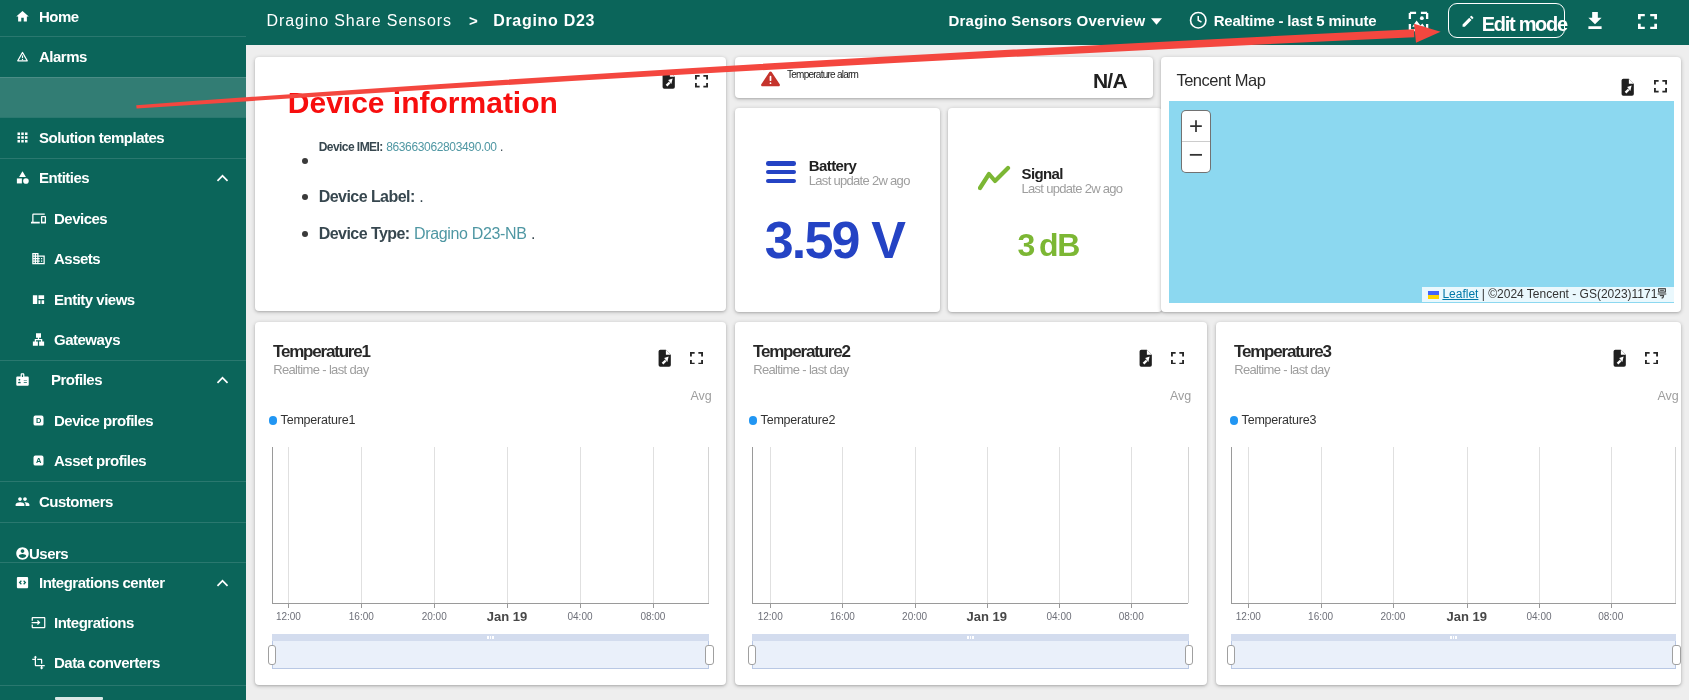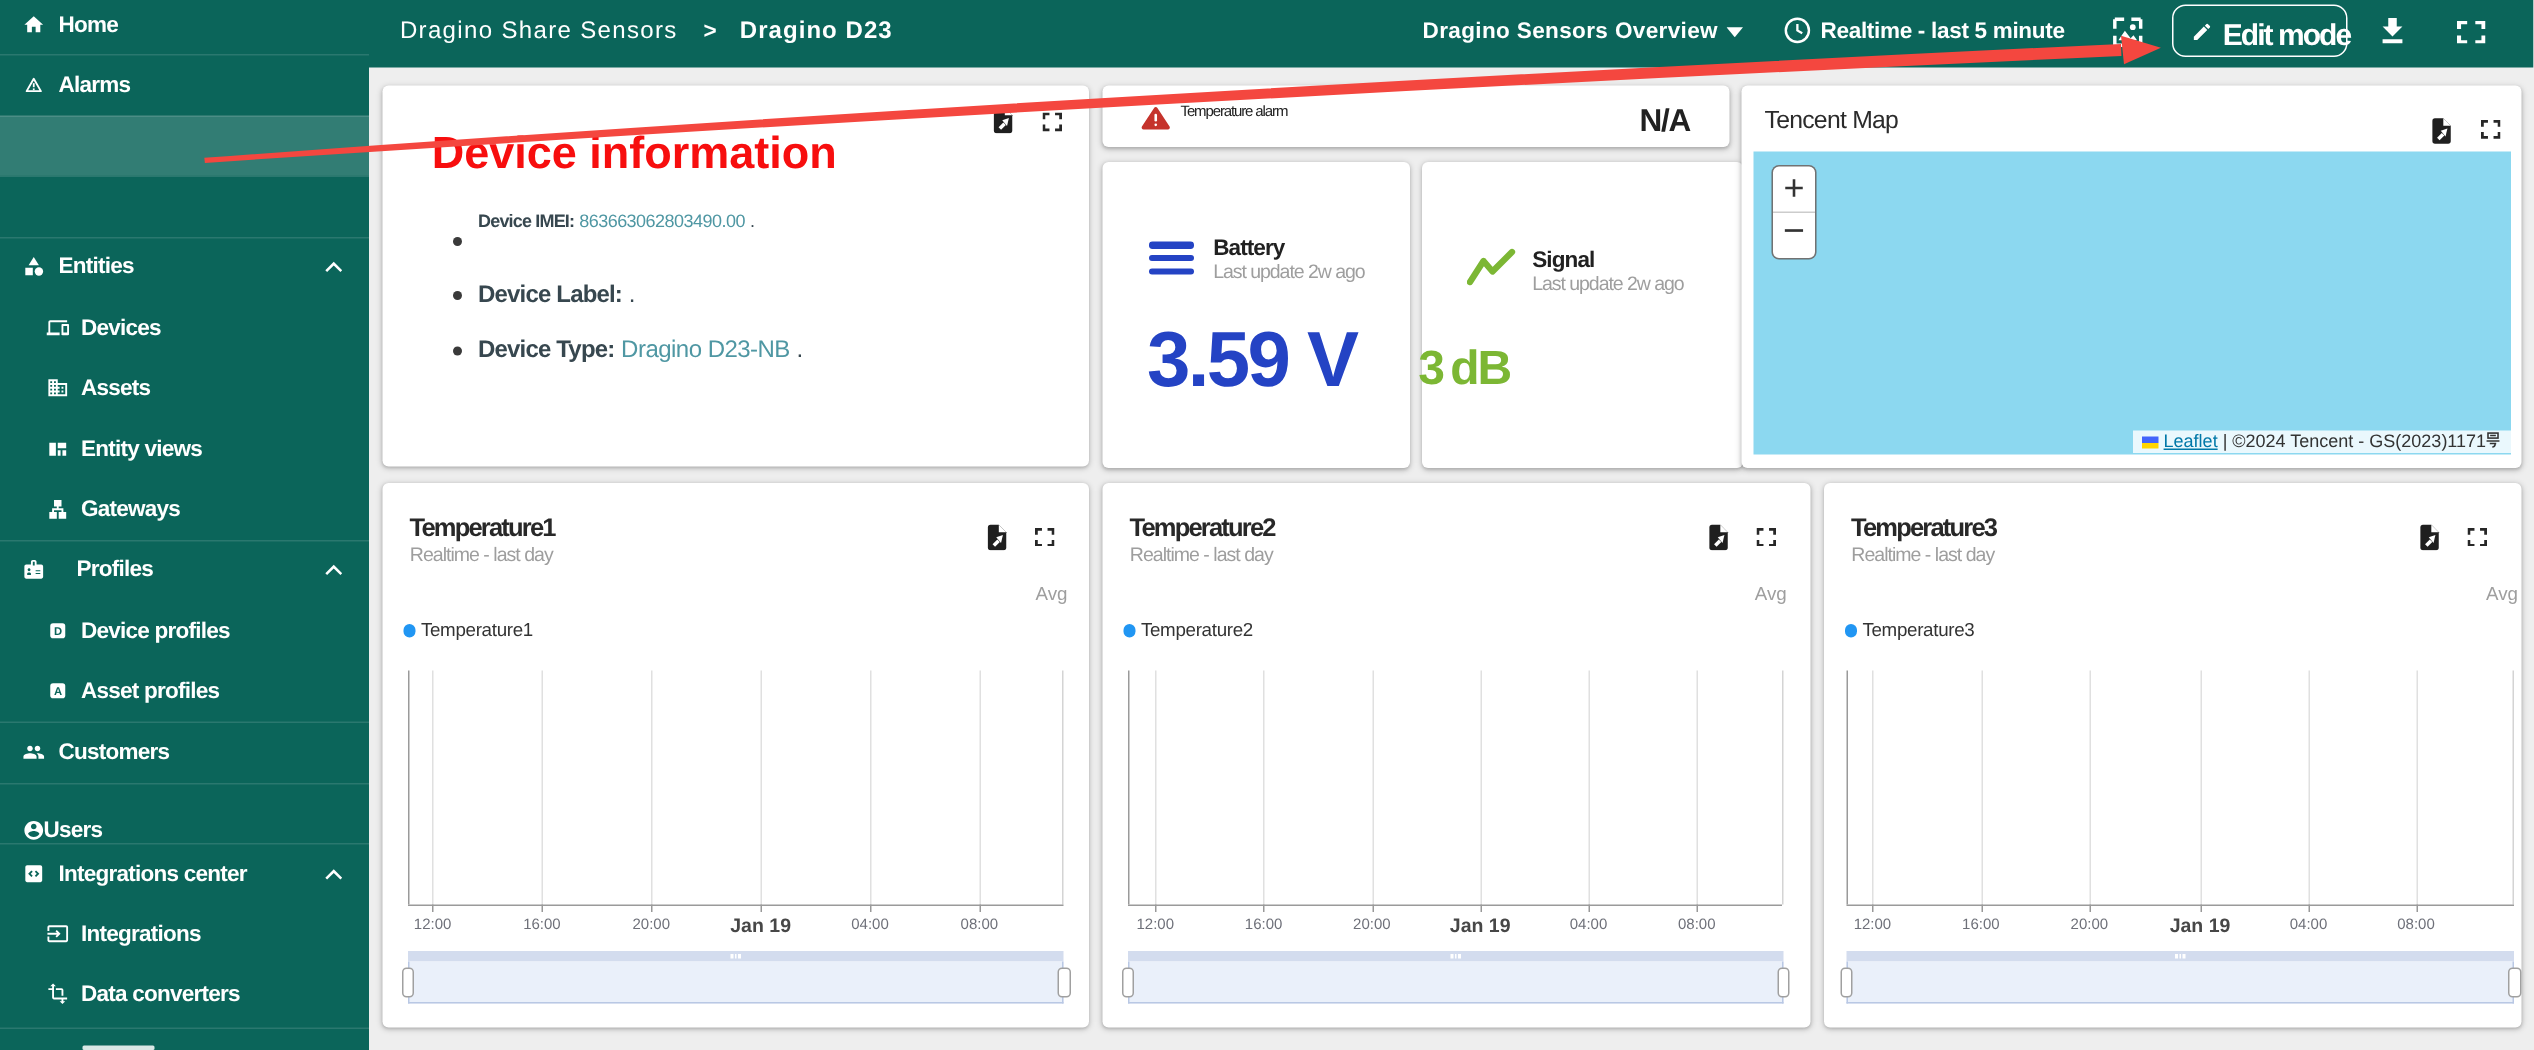--- a/index.html
+++ b/index.html
@@ -32,20 +32,28 @@
 <div class="mi" style="top:36.2px;height:40.4px;padding-left:39px">
 <span style="left:15.0px;top:12.7px" class="ic abs">
         <svg class="ic" viewBox="0 0 24 24">
           <path d="M12 5.6 4.4 18.8h15.2L12 5.6z" fill="none" stroke="#fff" stroke-width="2" stroke-linejoin="round"></path>
           <rect x="11.05" y="10.3" width="1.9" height="4.3" fill="#fff"></rect>
           <rect x="11.05" y="15.9" width="1.9" height="1.9" fill="#fff"></rect>
         </svg>
       </span>
 <span>Alarms</span>
 </div>
+<div class="mi" style="top:117.1px;height:40.4px;padding-left:39px">
+<span style="left:15.0px;top:12.7px" class="ic abs">
+        <svg class="ic" viewBox="0 0 24 24">
+          <path d="M4 8h4V4H4v4zm6 12h4v-4h-4v4zm-6 0h4v-4H4v4zm0-6h4v-4H4v4zm6 0h4v-4h-4v4zm6-10v4h4V4h-4zm-6 4h4V4h-4v4zm6 6h4v-4h-4v4zm0 6h4v-4h-4v4z" fill="#fff"></path>
+        </svg>
+      </span>
+<span>Solution templates</span>
+</div>
 <div class="mi" style="top:157.6px;height:40.4px;padding-left:39px">
 <span style="left:15.0px;top:12.7px" class="ic abs">
         <svg class="ic" viewBox="0 0 24 24">
           <path d="M12 2l-5.5 9h11z" fill="#fff"></path>
           <circle cx="17.5" cy="17.5" r="4.5" fill="#fff"></circle>
           <path d="M3 13.5h8v8H3z" fill="#fff"></path>
         </svg>
       </span>
 <span>Entities</span>
 <svg class="chev" style="top:13.7px" viewBox="0 0 24 24">
@@ -230,21 +238,21 @@
 <div class="t" style="left:73.8px;top:50px;font-size:15px;font-weight:700;color:#212121;letter-spacing:-0.6px">Battery</div>
 <div class="t" style="left:73.8px;top:66.6px;font-size:13px;color:#9e9e9e;letter-spacing:-0.7px">Last update 2w ago</div>
 <div class="t" style="left:-3px;top:106.5px;width:205px;text-align:center;font-size:52px;font-weight:700;color:#2443c4;letter-spacing:-1.8px">3.59 V</div>
 </div>
 <div class="card" style="left:947.5px;top:107.5px;width:214px;height:204.5px">
 <svg class="abs" style="left:30px;top:57px;width:33px;height:26px" viewBox="0 0 33 26">
       <path d="M2 23 11 9l6 7 13-13" stroke="#7cb734" stroke-width="4.2" fill="none" stroke-linecap="round" stroke-linejoin="round"></path>
     </svg>
 <div class="t" style="left:74px;top:58.2px;font-size:15px;font-weight:700;color:#212121;letter-spacing:-0.6px">Signal</div>
 <div class="t" style="left:74px;top:74.8px;font-size:13px;color:#9e9e9e;letter-spacing:-0.7px">Last update 2w ago</div>
-<div class="t" style="left:-2px;top:121.4px;width:205.5px;font-size:32px;font-weight:700;color:#7cb734;letter-spacing:-1.4px">3 dB</div>
+<div class="t" style="left:-2px;top:121.4px;width:205.5px;text-align:center;font-size:32px;font-weight:700;color:#7cb734;letter-spacing:-1.4px">3 dB</div>
 </div>
 <div class="card" style="left:1161px;top:57px;width:520px;height:255px">
 <div class="t" style="left:15.4px;top:15.2px;font-size:16.5px;color:#2b2b2b;letter-spacing:-0.5px">Tencent Map</div>
 <svg class="abs" style="left:460.0px;top:20.5px;width:14px;height:18px" viewBox="0 0 24 30">
       <path d="M4 1h9.5L22 9.5V27a3 3 0 0 1-3 3H4a3 3 0 0 1-3-3V4a3 3 0 0 1 3-3z" fill="#1f1f1f"></path>
       <path d="M13.5 1v8.5H22z" fill="#fff"></path>
       <path d="M7.8 24.6 13.2 19.2" stroke="#fff" stroke-width="4" fill="none"></path>
       <polygon points="18.2,12.6 10.6,15.2 16,21.8" fill="#fff"></polygon>
     </svg>
     <svg class="abs" style="left:492.5px;top:23.0px;width:13px;height:12.5px" viewBox="5 5 14 14" preserveAspectRatio="none">

